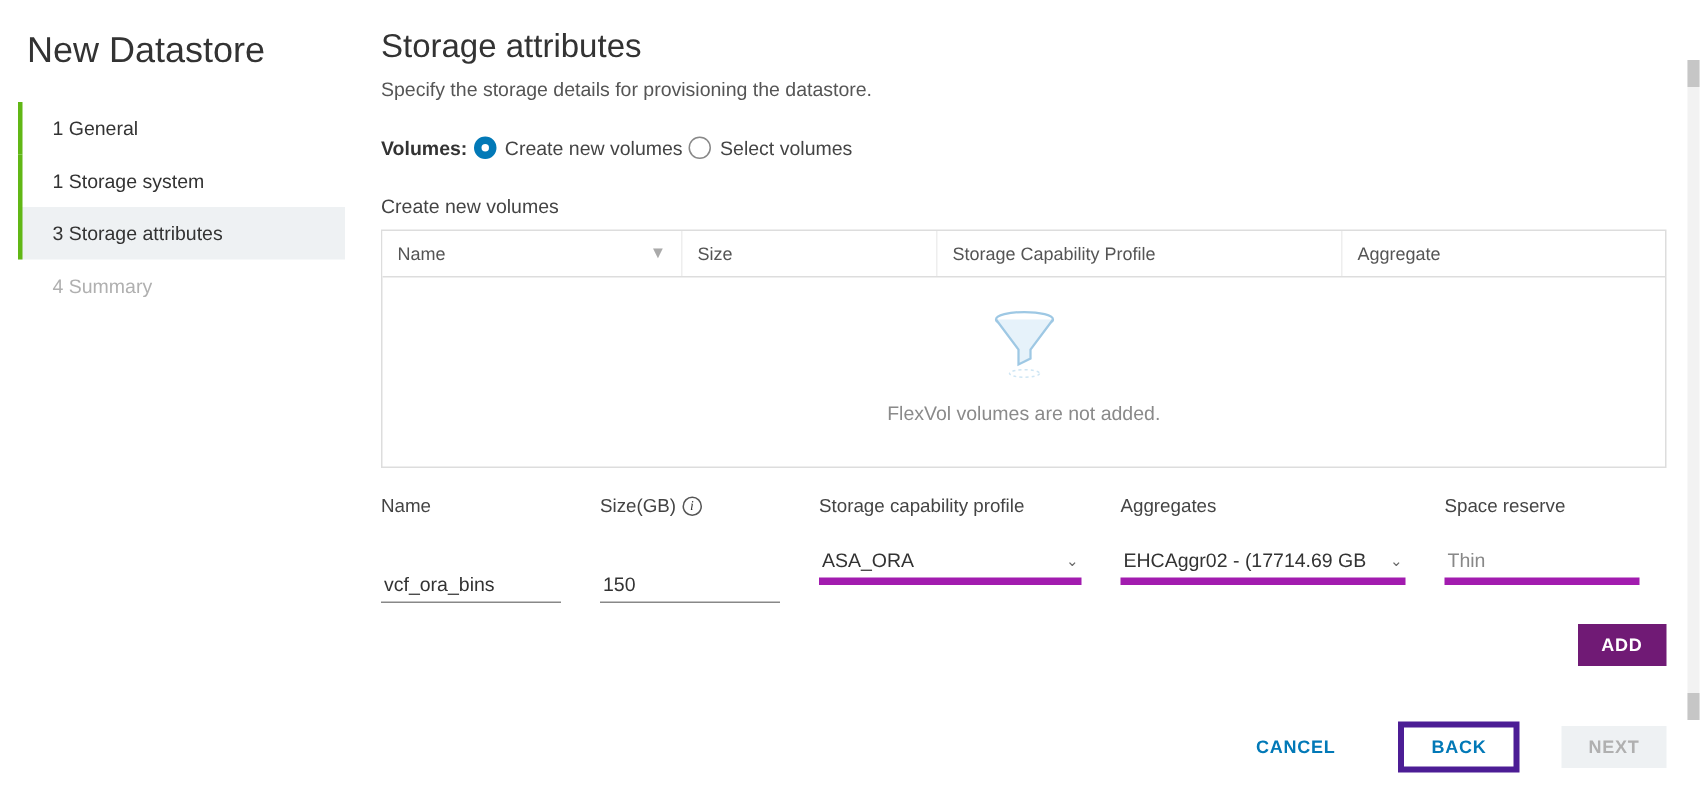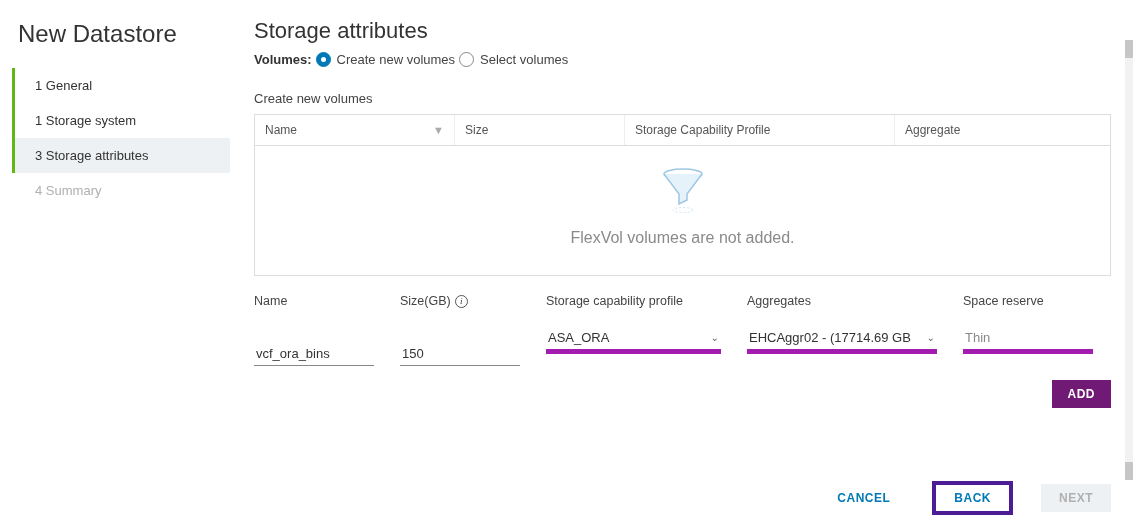--- a/index.html
+++ b/index.html
@@ -112,21 +112,21 @@
     .th.size { width: 170px; }
     .th.scp { flex: 1; }
     .th.agg { width: 215px; }
     .filter-icon { color: #aaa; font-size: 11px; }
     .empty-body {
       padding: 22px 0 28px 0;
       text-align: center;
     }
     .funnel svg { display: inline-block; }
     .empty-text {
-      font-size: 16px;
+      font-size: 13px;
       color: #8a8a8a;
       margin-top: 12px;
     }
     .form-row {
       display: flex;
       gap: 26px;
       margin-top: 6px;
     }
     .field { display: flex; flex-direction: column; }
     .field-label {
@@ -259,20 +259,21 @@
 <div class="sidebar">
   <div class="wizard-title">New Datastore</div>
   <div class="step done">1 General</div>
   <div class="step done">1 Storage system</div>
   <div class="step active">3 Storage attributes</div>
   <div class="step future">4 Summary</div>
 </div>
 
 <div class="main">
   <div class="page-title">Storage attributes</div>
+  <div class="page-subtitle">Specify the storage details for provisioning the datastore.</div>
 
   <div class="volumes-row">
     <span class="volumes-label">Volumes:</span>
     <label class="radio">
       <span class="radio-circle checked"></span>
       <span>Create new volumes</span>
     </label>
     <label class="radio">
       <span class="radio-circle"></span>
       <span>Select volumes</span>

